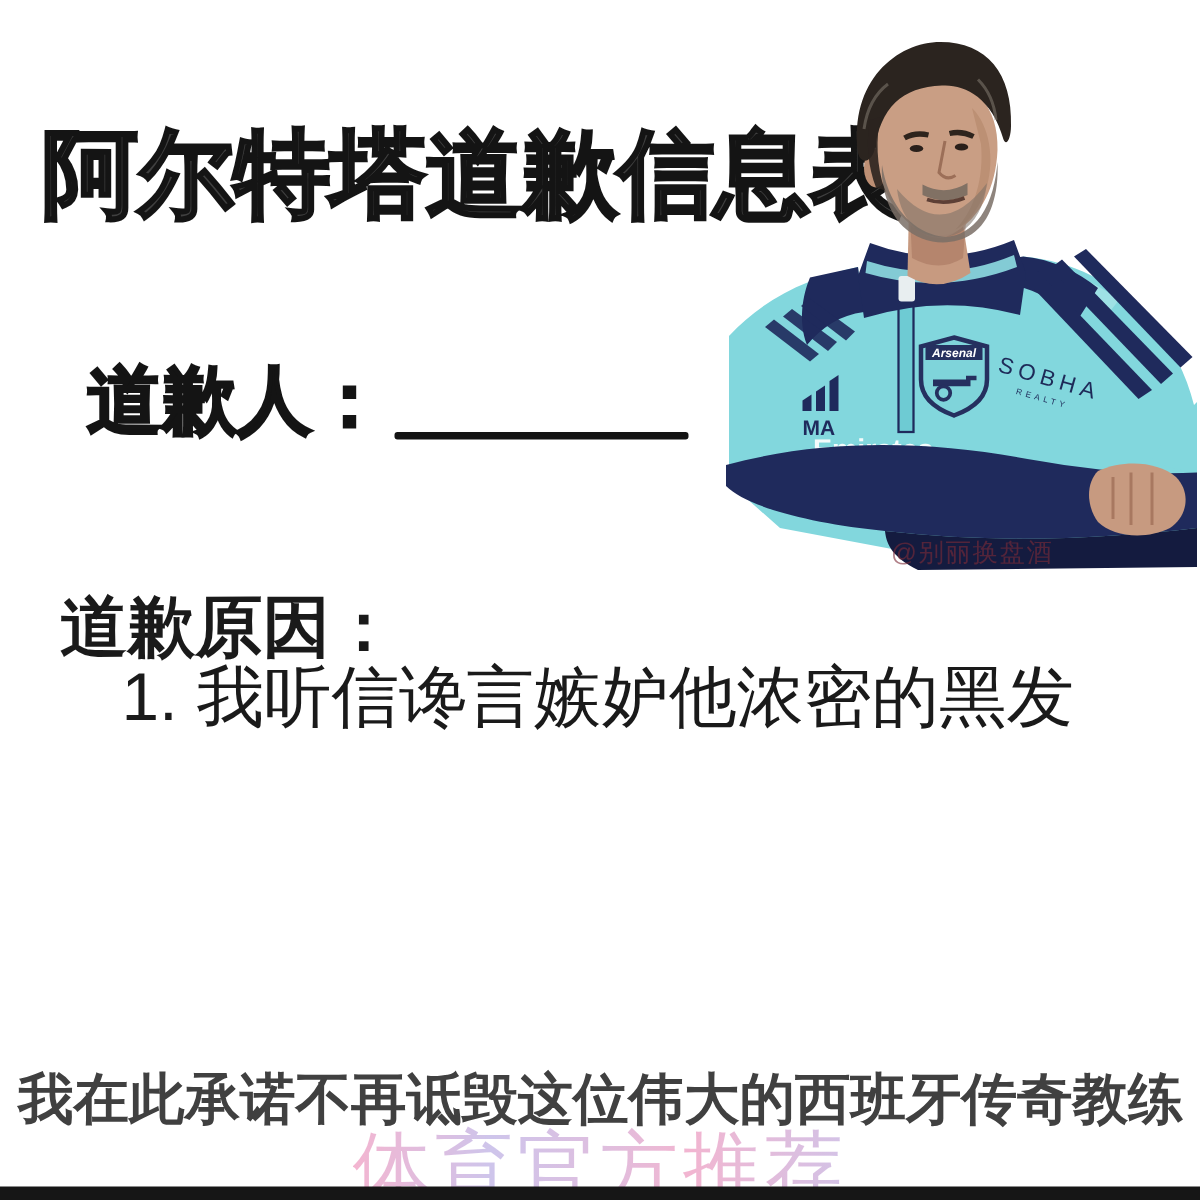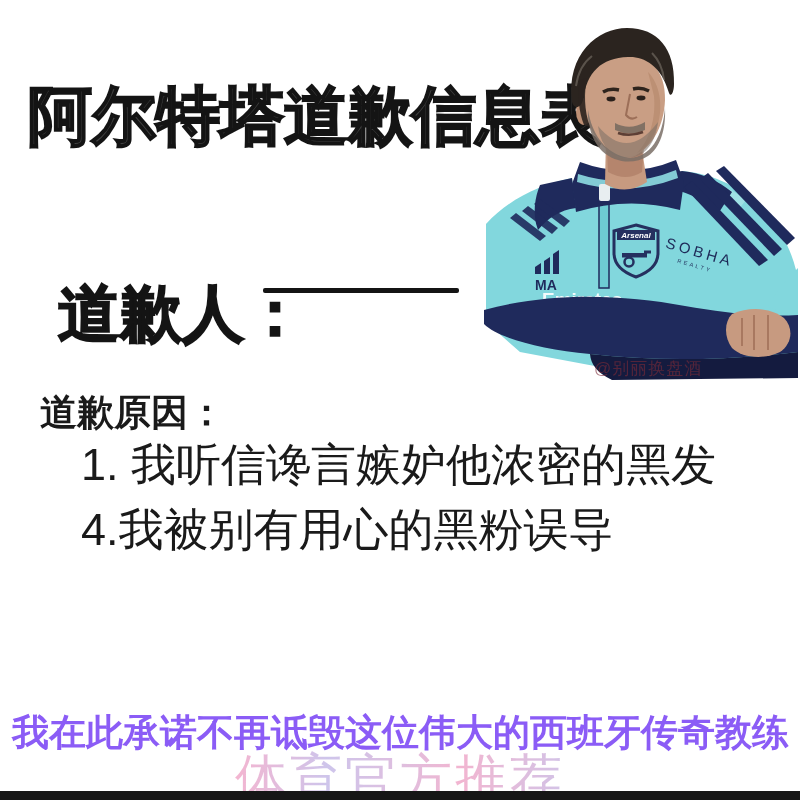--- a/index.html
+++ b/index.html
@@ -9,35 +9,35 @@
     font-family:"Liberation Sans","DejaVu Sans",sans-serif;
     color:#111;
   }
   .abs{position:absolute;}
   .page-title{
     left:28px;top:80px;font-size:64px;line-height:1.15;font-weight:bold;
     letter-spacing:0px;color:#404040;-webkit-text-stroke:2px #141414;
     white-space:nowrap;
   }
   .apologizer-label{
-    left:58px;top:234px;font-size:62px;font-weight:bold;color:#141414;
-    -webkit-text-stroke:1.8px #141414;white-space:nowrap;margin-top:38px;
+    left:58px;top:234px;font-size:50px;font-weight:bold;color:#141414;
+    -webkit-text-stroke:1.8px #141414;white-space:nowrap;
   }
   .apologizer-blank{
     left:263px;top:288px;width:196px;height:5px;background:#141414;border-radius:2px;
   }
   .reason-label{
-    left:40px;top:388px;font-size:37px;font-weight:600;color:#1a1a1a;white-space:nowrap;
+    left:40px;top:388px;font-size:45px;font-weight:600;color:#1a1a1a;white-space:nowrap;
   }
   .reasons{
     left:33px;top:432px;font-size:45px;font-weight:500;color:#1a1a1a;margin-left:48px;
   }
   .reasons .reason-item{height:65px;line-height:65px;white-space:nowrap;}
   .pledge{
-    left:12px;top:708px;font-size:37px;font-weight:bold;color:#8b5cf6;
+    left:12px;top:708px;font-size:37px;font-weight:bold;color:#404040;
     white-space:nowrap;letter-spacing:0px;
   }
   .bottom-watermark{
     left:50%;top:744px;transform:translateX(-50%);
     font-size:52px;font-weight:500;letter-spacing:3px;white-space:nowrap;
     color:#e0accf;opacity:.85;
   }
   @supports ((-webkit-background-clip:text) or (background-clip:text)){
     .bottom-watermark{
       background:linear-gradient(90deg,#f2a9c9 0%,#c6bbe8 28%,#d9b4da 50%,#f0a9c9 68%,#cbb9e3 100%);
@@ -56,21 +56,20 @@
 
 <div class="abs page-title">阿尔特塔道歉信息表</div>
 
 <div class="abs apologizer-label">道歉人：</div>
 <div class="abs apologizer-blank"></div>
 
 <div class="abs reason-label">道歉原因：</div>
 
 <div class="abs reasons">
   <div class="reason-item">1. 我听信谗言嫉妒他浓密的黑发</div>
-  <div class="reason-item">4.我被别有用心的黑粉误导</div>
 </div>
 
 <div class="abs pledge">我在此承诺不再诋毁这位伟大的西班牙传奇教练</div>
 
 <div class="abs bottom-watermark">体育官方推荐</div>
 
 <div class="abs bottom-bar"></div>
 
 <svg class="abs photo" viewBox="0 0 320 365" xmlns="http://www.w3.org/2000/svg" aria-hidden="true">
 

